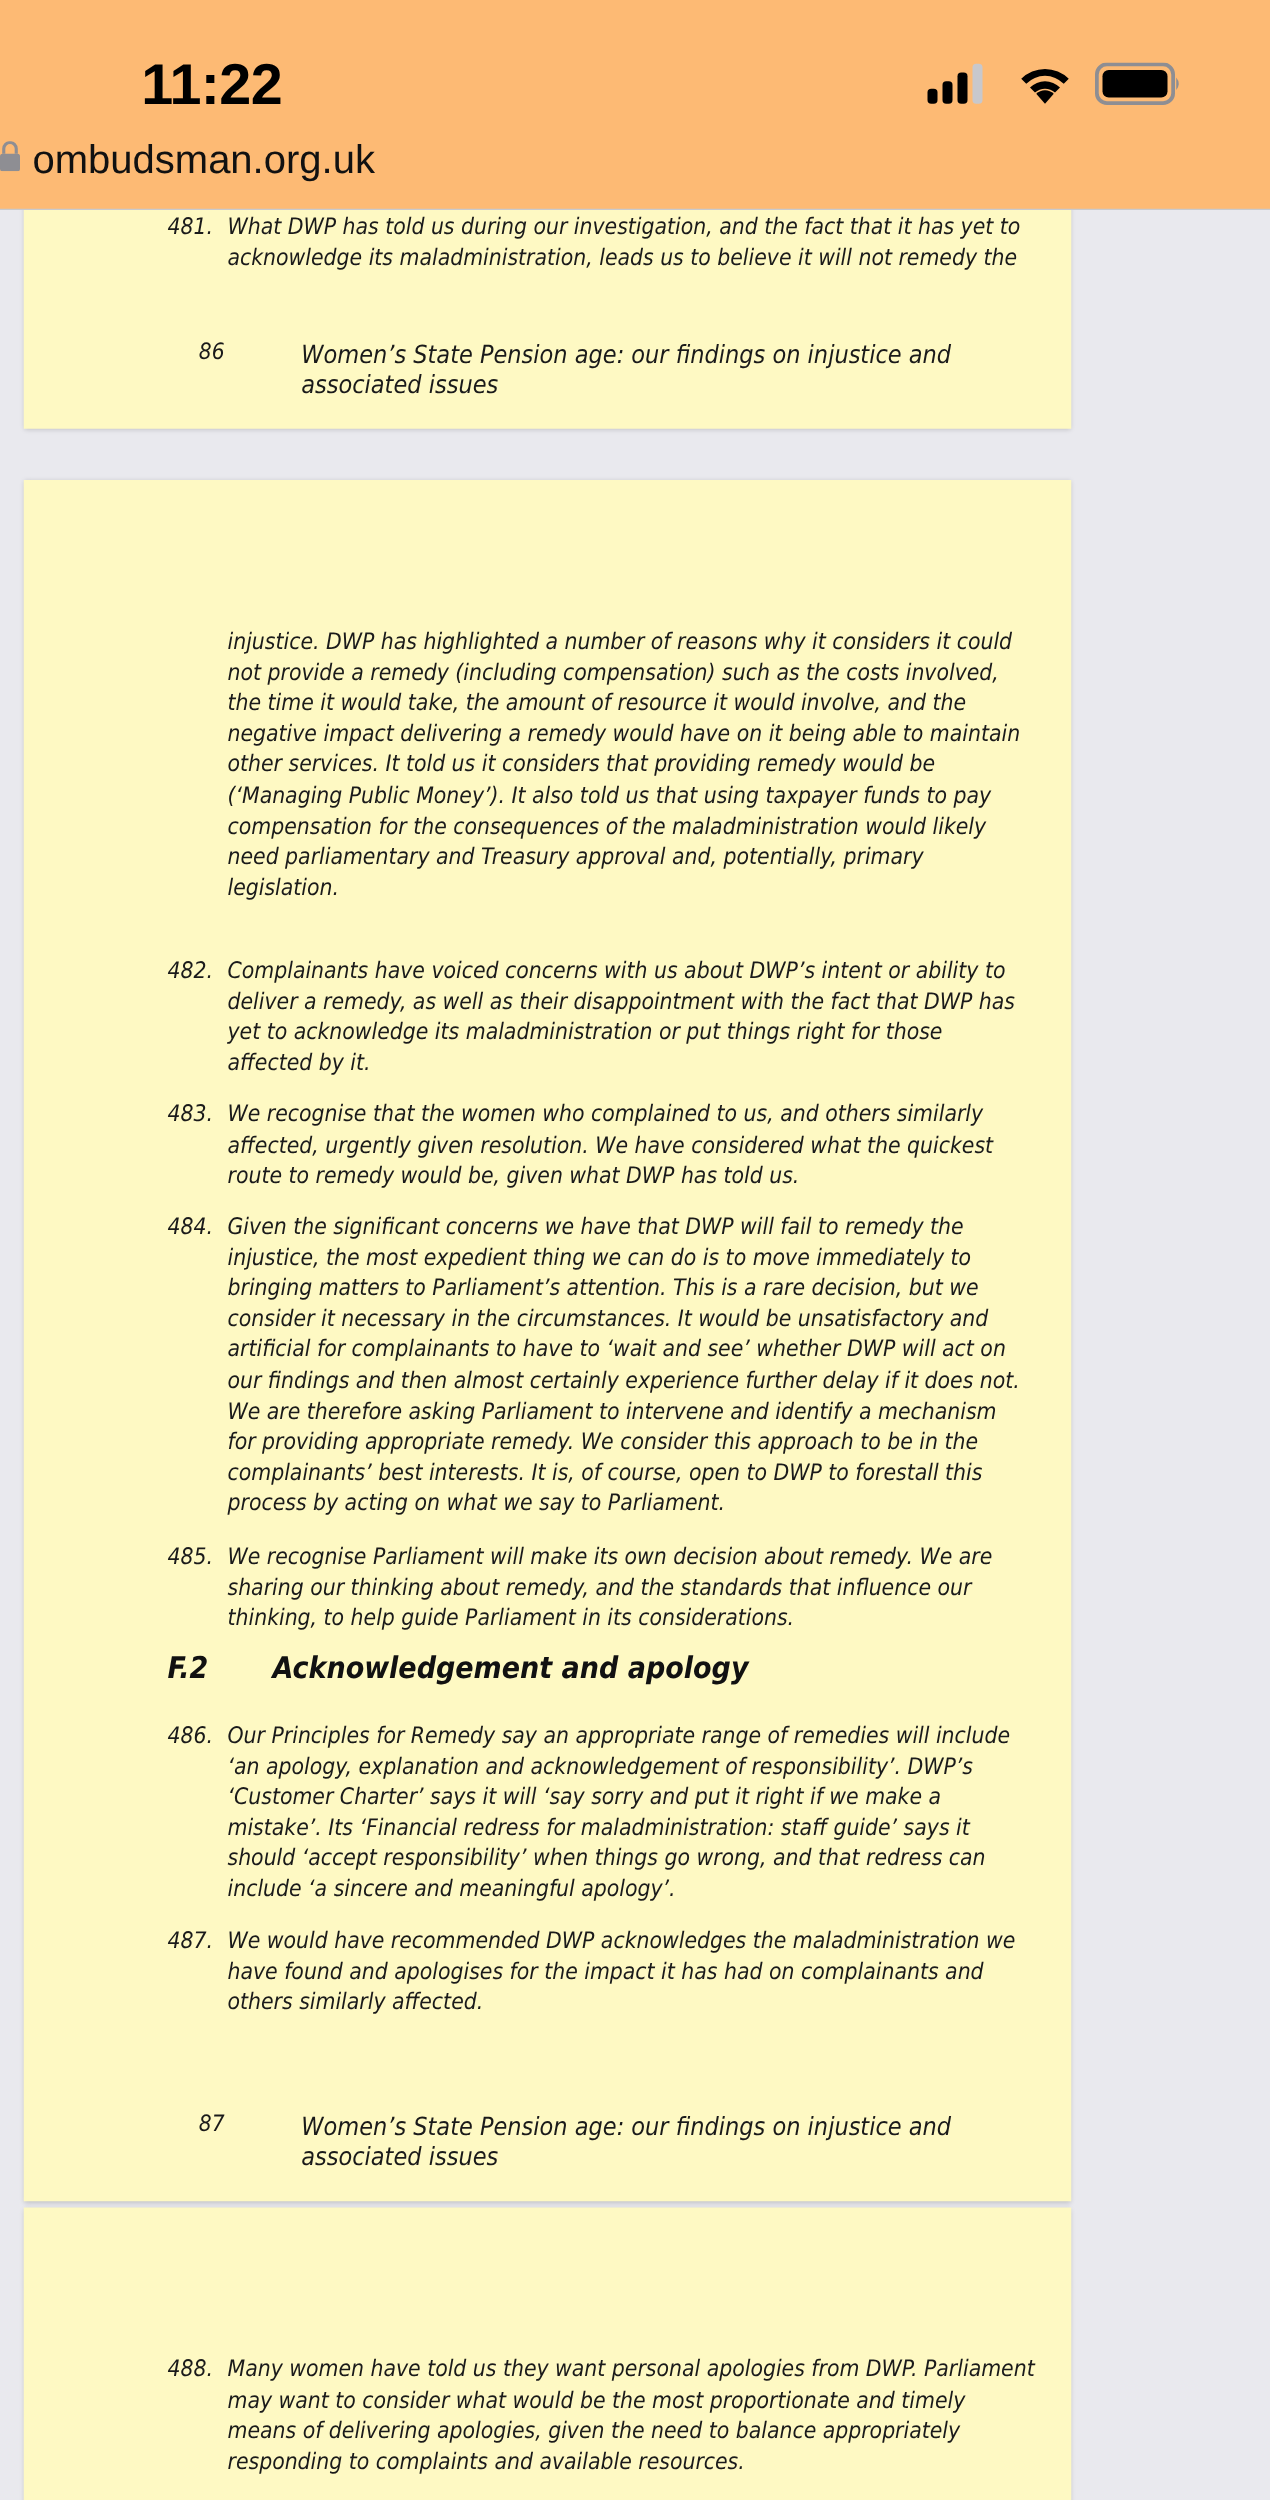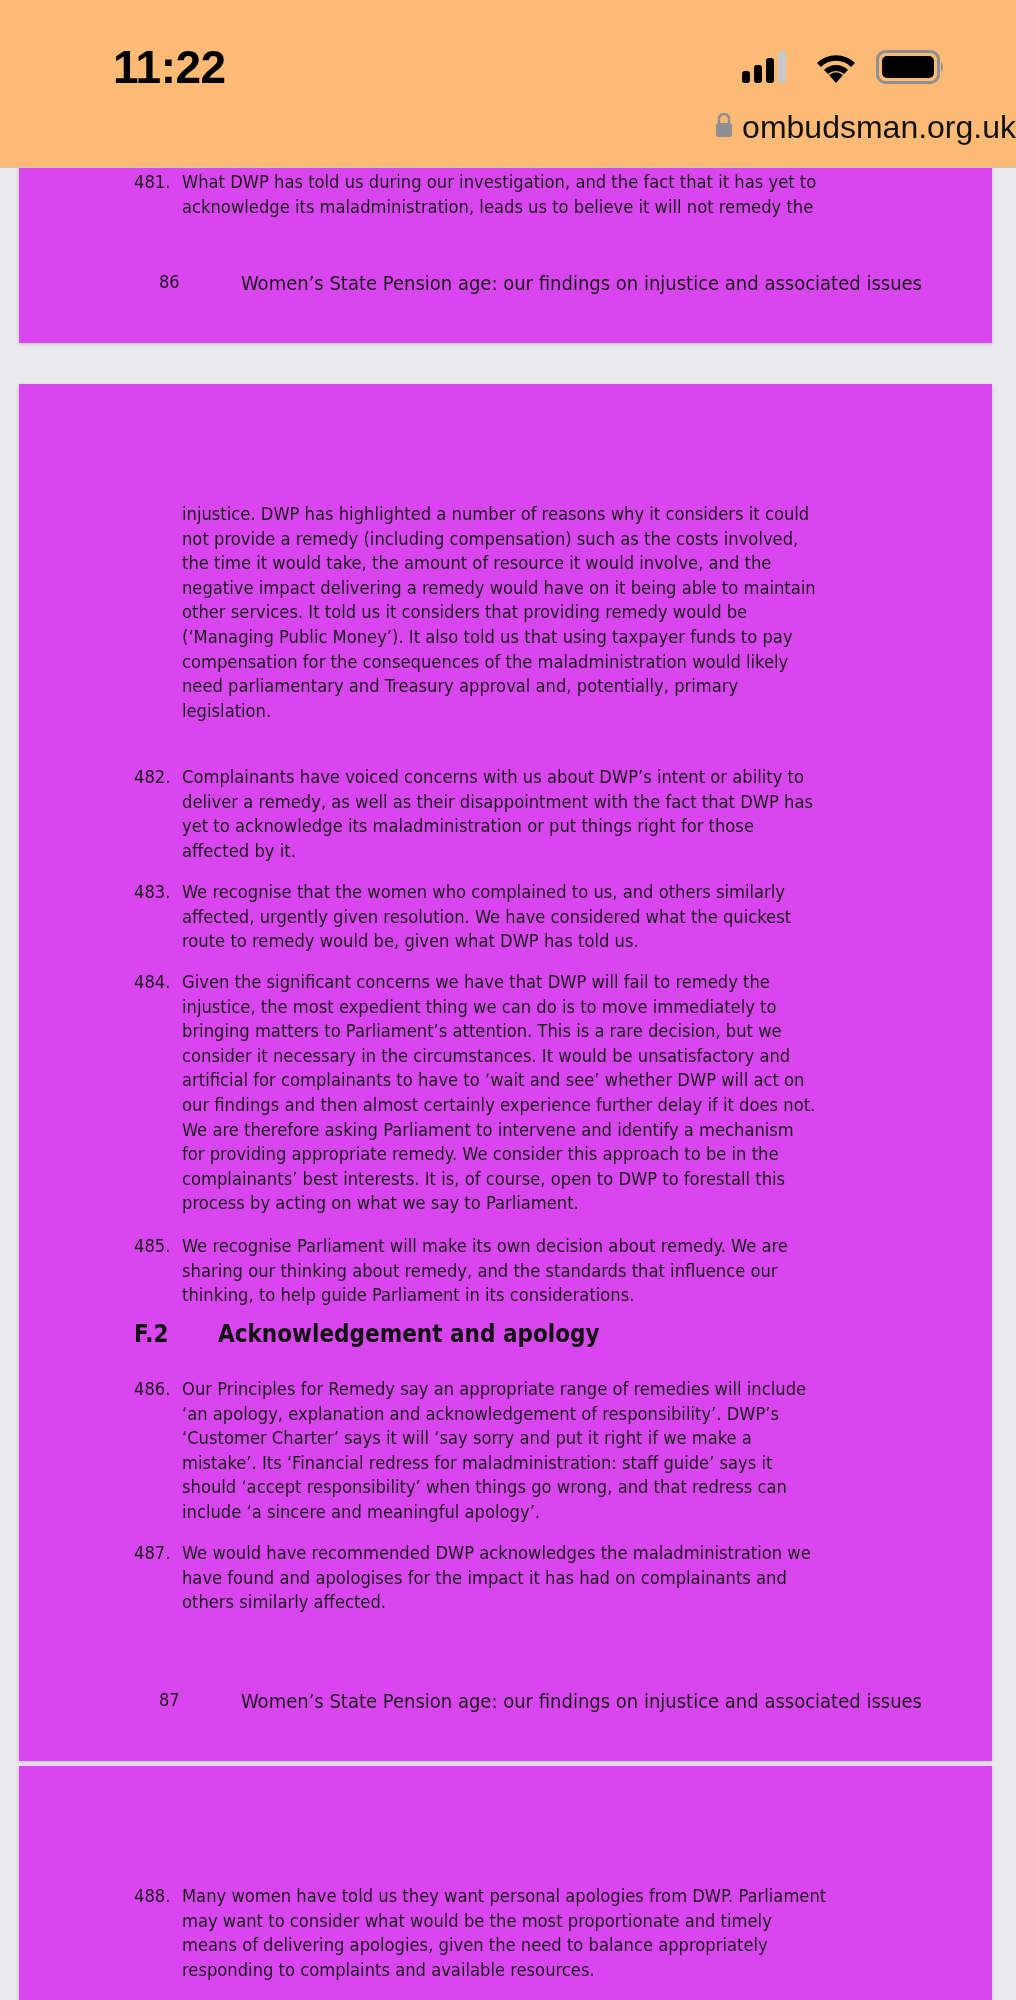--- a/index.html
+++ b/index.html
@@ -17,29 +17,30 @@
     .clock {
       position:absolute; left:113px; top:40px;
       font-family:"Liberation Sans",sans-serif; font-weight:bold; font-size:46px; color:#000;
       letter-spacing:-0.5px;
     }
     .signal { position:absolute; left:742px; top:51px; width:44px; height:32px; }
     .signal span { position:absolute; bottom:0; width:8px; border-radius:3px; background:#000; }
     .wifi { position:absolute; left:814px; top:50px; }
     .battery { position:absolute; left:876px; top:50px; width:70px; height:34px; }
     .url-bar {
-      position:absolute; left:0; top:107px; width:1016px; text-align:right;
+      position:absolute; left:0; top:107px; width:1016px; text-align:left;
       font-family:"Liberation Sans",sans-serif; font-size:32px; color:#111;
     }
     .lock { display:inline-block; vertical-align:middle; margin-right:10px; position:relative; top:-3px; }
     .url-text { vertical-align:middle; }
 
     .page {
-      position:absolute; left:19px; width:973px; background:#d946ef;
+      position:absolute; left:19px; width:838px; background:#fef9c3;
       box-shadow:0 1px 4px rgba(0,0,0,0.18);
+      font-style:italic;
     }
     .page1 { top:150px; height:193px; }
     .page2 { top:384px; height:1377px; }
     .page3 { top:1766px; height:300px; }
 
     .para { position:absolute; left:115px; width:760px; font-size:18.2px; line-height:24.6px; }
     .pnum { position:absolute; left:0; top:0; }
     .ptext { margin-left:48px; }
     .cont { position:absolute; left:163px; width:720px; font-size:18.2px; line-height:24.6px; }
 

